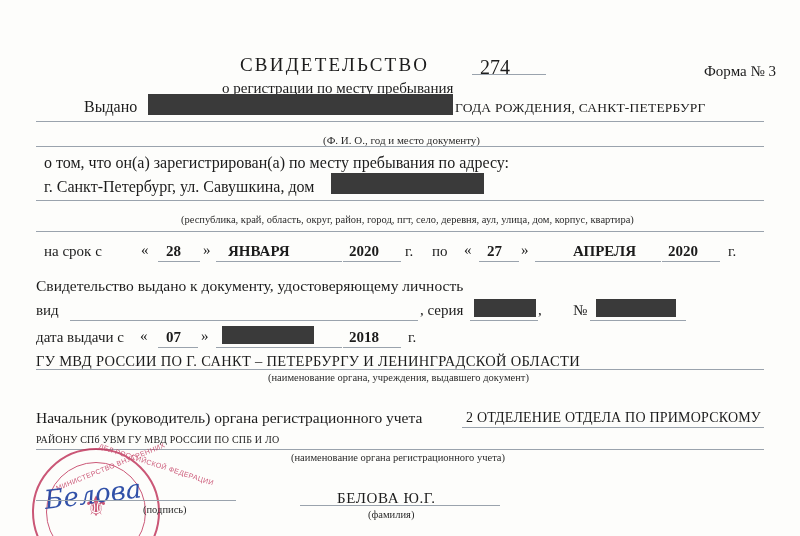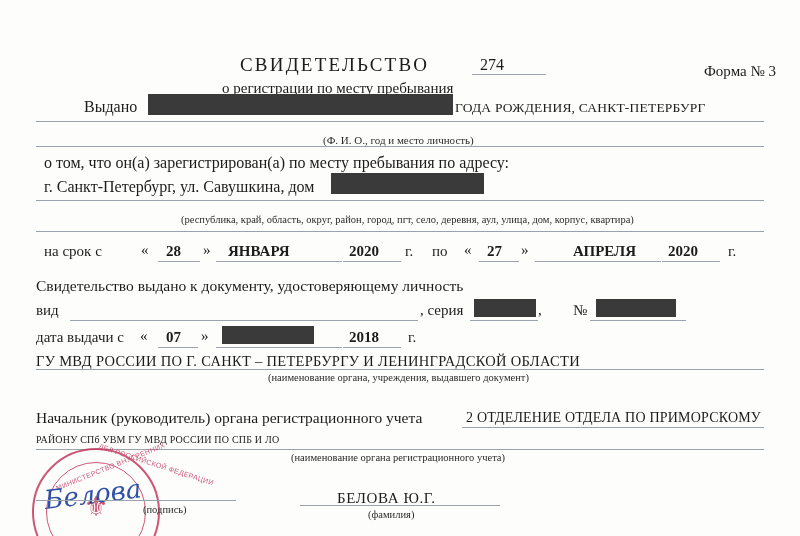--- a/index.html
+++ b/index.html
@@ -43,21 +43,21 @@
   }
   #title-main {
     left: 240px;
     top: 54px;
     font-size: 19px;
     letter-spacing: 2.2px;
   }
   #title-number {
     left: 480px;
     top: 56px;
-    font-size: 16px;
+    font-size: 20px;
   }
   #title-sub {
     left: 222px;
     top: 80px;
     font-size: 15px;
   }
   #issued-label {
     left: 84px;
     top: 98px;
     font-size: 16px;
@@ -200,21 +200,21 @@
 
   <div class="t" id="title-main">СВИДЕТЕЛЬСТВО</div>
   <div class="t" id="title-number">274</div>
   <div class="line" style="left:472px; top:74px; width:74px;"></div>
   <div class="t" id="title-sub">о регистрации по месту пребывания</div>
 
   <div class="t" id="issued-label">Выдано</div>
   <div class="redact" style="left:148px; top:94px; width:305px; height:21px;"></div>
   <div class="t" id="issued-tail">ГОДА РОЖДЕНИЯ, САНКТ-ПЕТЕРБУРГ</div>
   <div class="line" style="left:36px; top:121px; width:728px;"></div>
-  <div class="t" id="fio-caption">(Ф. И. О., год и место личность)</div>
+  <div class="t" id="fio-caption">(Ф. И. О., год и место документу)</div>
   <div class="line" style="left:36px; top:146px; width:728px;"></div>
 
   <div class="t" id="about-line">о том, что он(а) зарегистрирован(а) по месту пребывания по адресу:</div>
   <div class="t" id="addr-line">г. Санкт-Петербург, ул. Савушкина, дом</div>
   <div class="redact" style="left:331px; top:173px; width:153px; height:21px;"></div>
   <div class="line" style="left:36px; top:200px; width:728px;"></div>
   <div class="t" id="addr-caption">(республика, край, область, округ, район, город, пгт, село, деревня, аул, улица, дом, корпус, квартира)</div>
   <div class="line" style="left:36px; top:231px; width:728px;"></div>
 
   <div class="t" id="term-from-label">на срок с</div>

